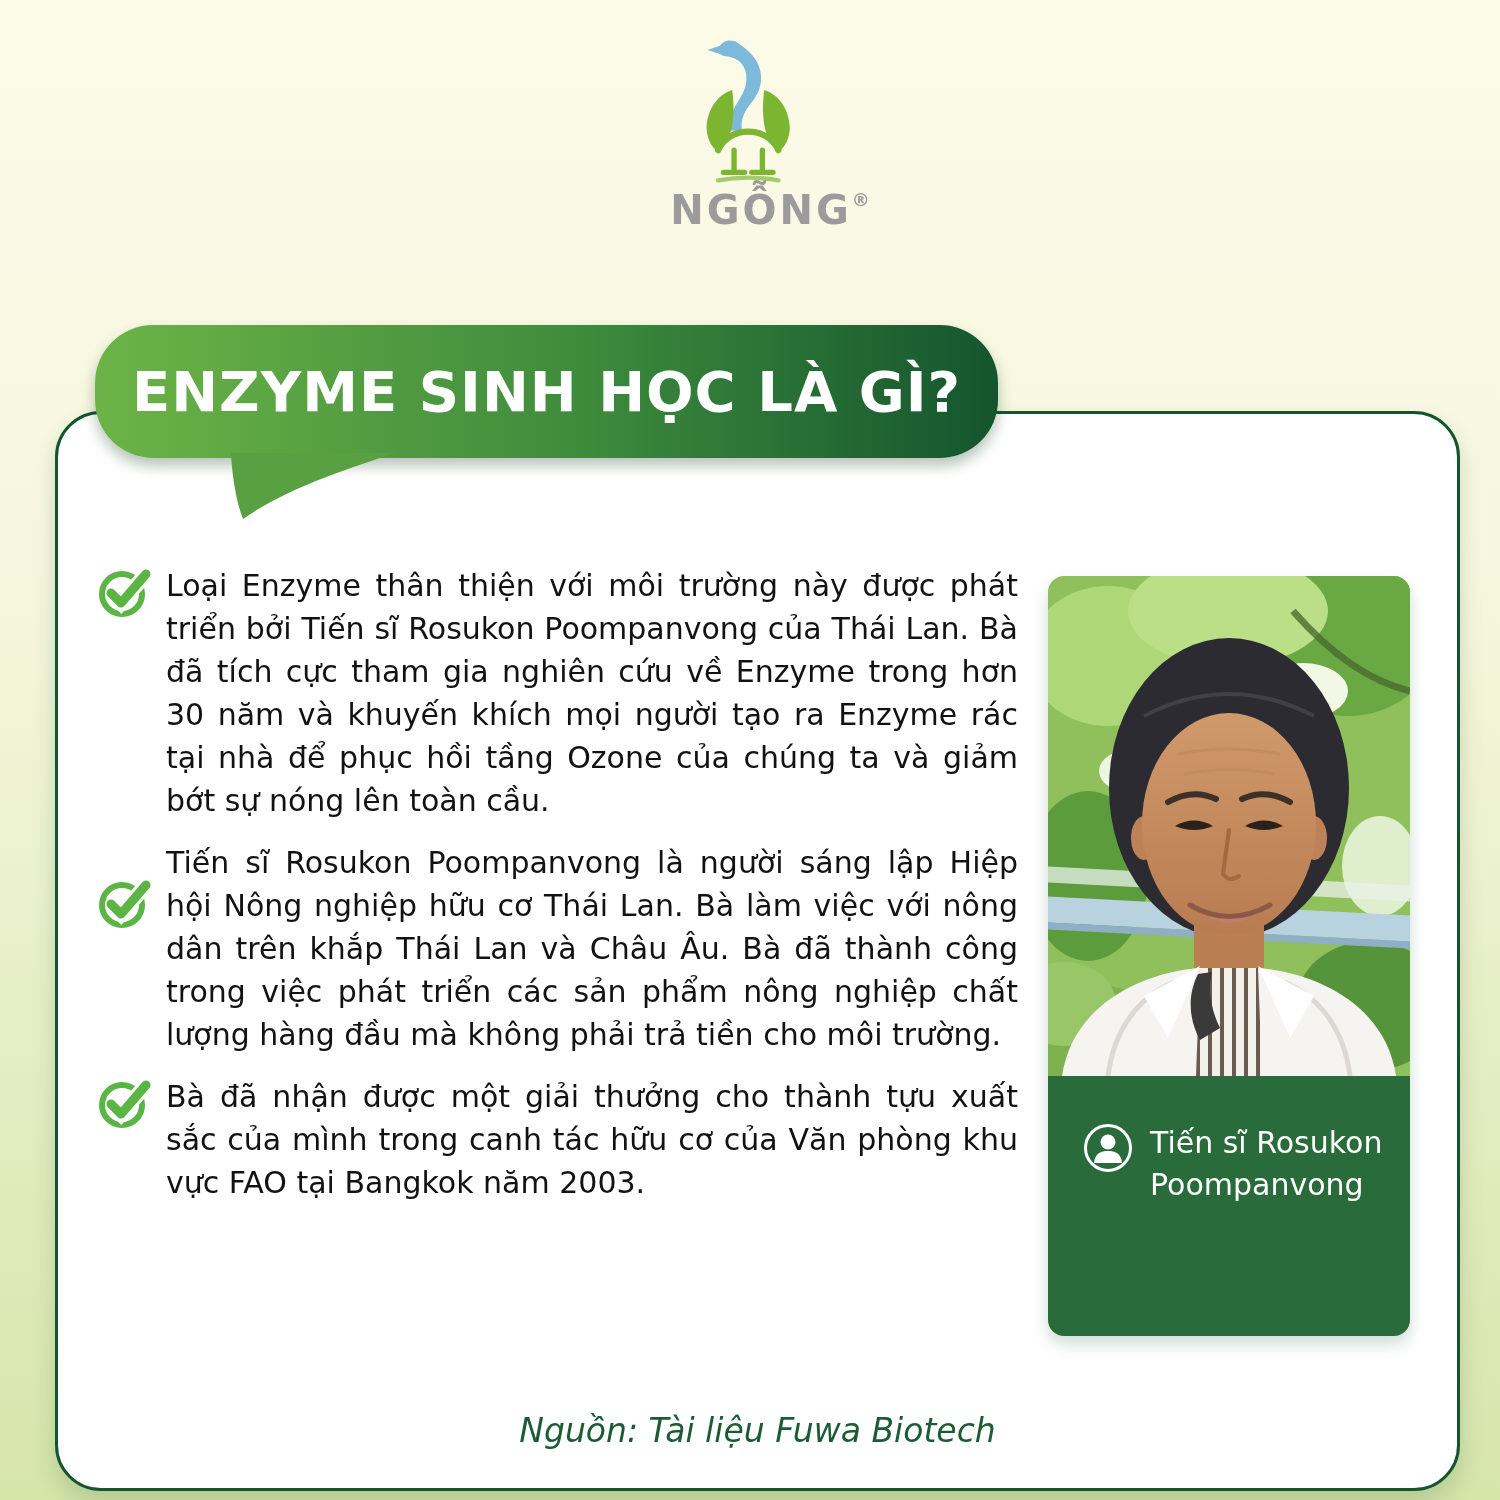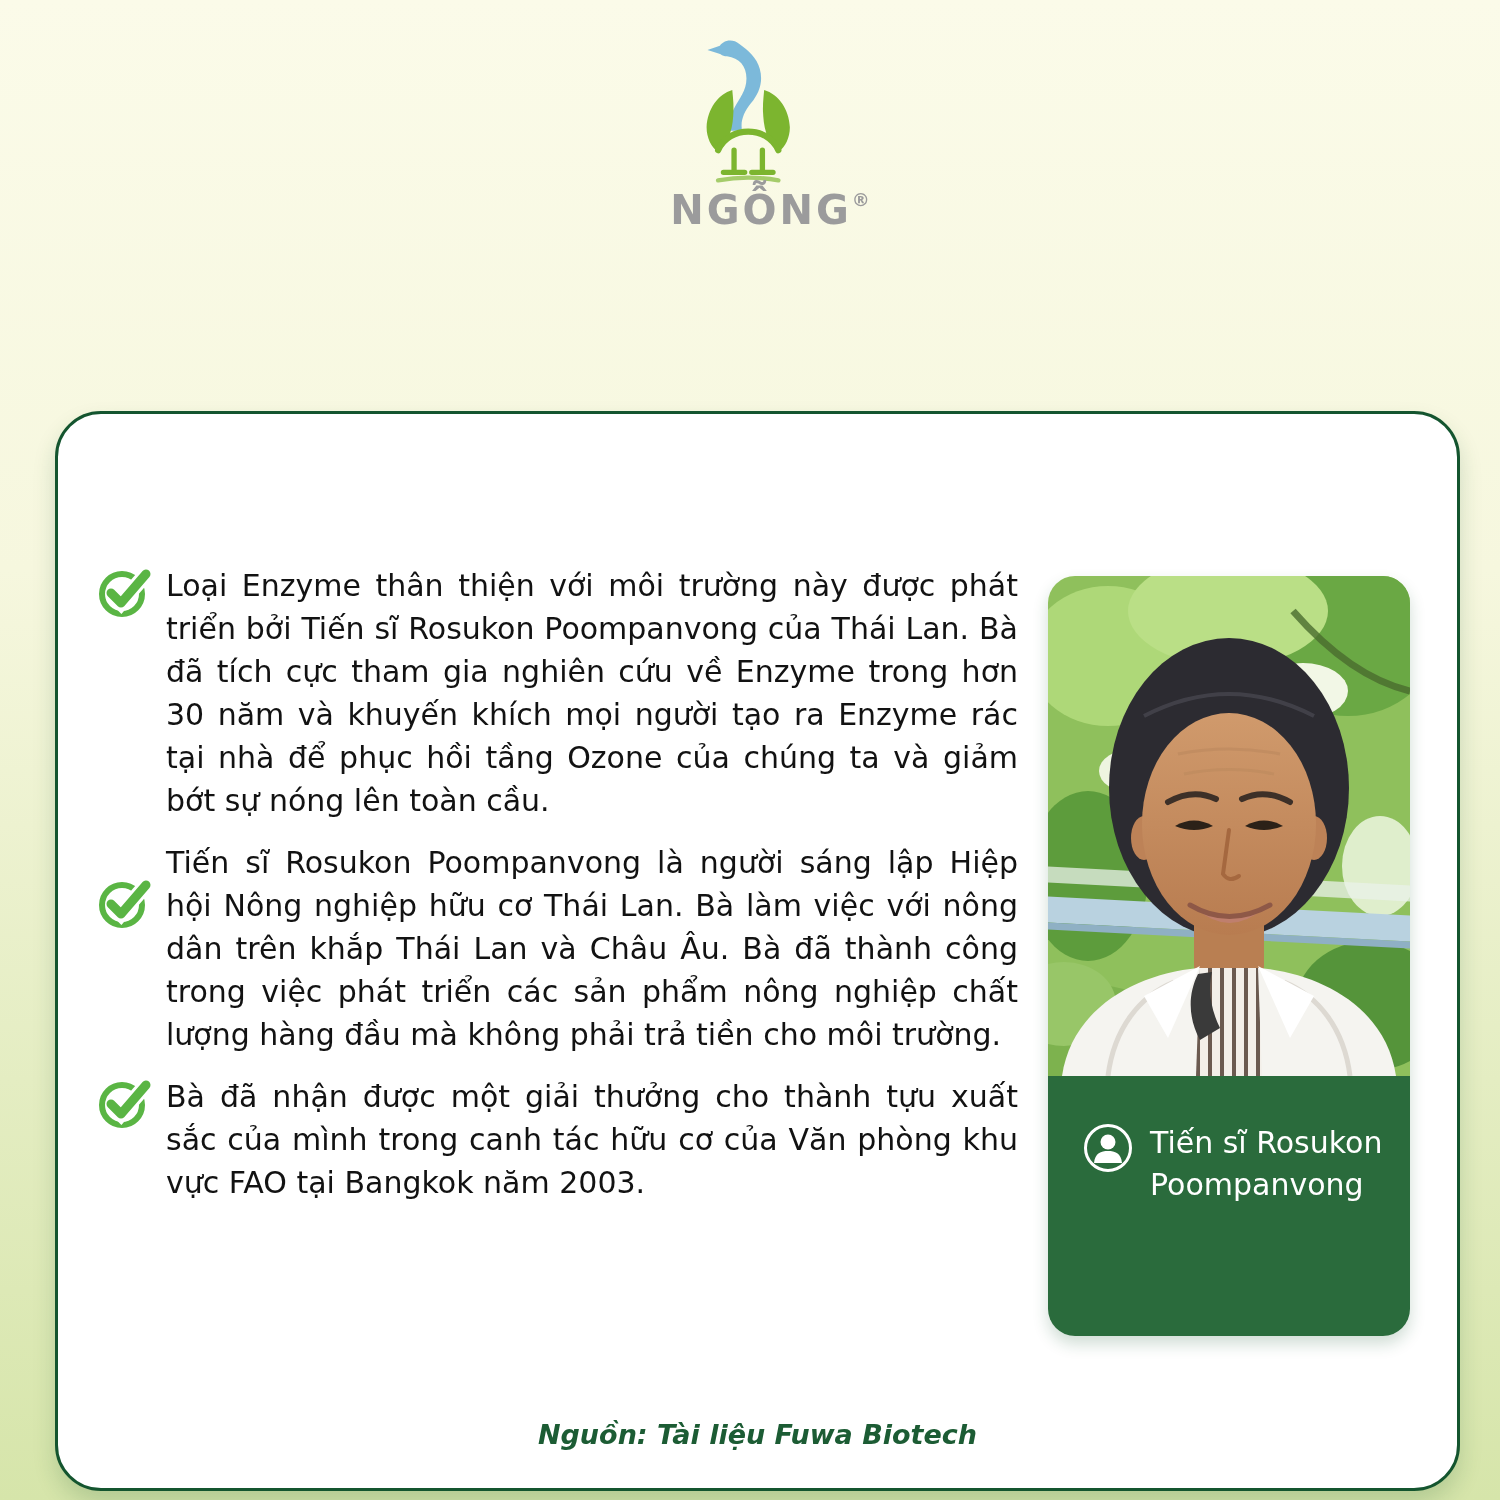--- a/index.html
+++ b/index.html
@@ -45,35 +45,35 @@
   .bullet .check{flex:0 0 56px;margin-top:2px;}
   .bullet.offset .check{margin-top:36px;}
   .bullet p{
     margin:0;width:860px;font-size:30px;line-height:43px;color:#121212;
     text-align:justify;
   }
 
   
   .profile{
     position:absolute;left:990px;top:162px;width:362px;height:760px;
-    border-radius:27px;overflow:hidden;display:flex;flex-direction:column;
+    border-radius:16px;overflow:hidden;display:flex;flex-direction:column;
     box-shadow:0 8px 16px rgba(20,85,47,.20);
   }
   .photo{height:500px;flex:0 0 500px;}
   .photo svg{display:block;}
   .meta{flex:1;background:#2a6b3c;padding:46px 20px 0 34px;color:#ffffff;}
   .meta .row{display:flex;align-items:flex-start;gap:16px;margin-bottom:16px;}
   .meta .icon{flex:0 0 52px;margin-top:0px;}
   .meta .label{font-size:30px;line-height:42px;font-weight:500;}
   .row-name .label{width:252px;}
 
   
   .source{
     position:absolute;left:0;bottom:38px;width:100%;text-align:center;
-    font-size:27px;font-style:italic;font-weight:700;color:#1c5c34;
+    font-size:33px;font-style:italic;font-weight:400;color:#1c5c34;
   }
 </style>
 </head>
 <body>
 
 <div class="canvas">
 
   <header class="logo">
     <span>
       <svg width="124" height="150" viewBox="0 0 140 168">
@@ -89,20 +89,26 @@
         <path d="M34,126 C46,98 90,98 102,126" stroke="#7cb52f" stroke-width="7" fill="none" stroke-linecap="round"></path>
 
         <path d="M52,126 L52,150 M84,126 L84,150" stroke="#7cb52f" stroke-width="6" stroke-linecap="round"></path>
         <path d="M40,151 L64,151 M72,151 L96,151" stroke="#7cb52f" stroke-width="6" stroke-linecap="round"></path>
         <path d="M34,160 Q68,154 102,160" stroke="#a5cc6b" stroke-width="5" fill="none" stroke-linecap="round"></path>
       </svg>
     </span>
     <div class="wordmark"><span>NGỖNG</span><sup>®</sup></div>
   </header>
 
+  <div class="bubble">
+    <h1>ENZYME SINH HỌC LÀ GÌ?</h1>
+    <svg class="tail" width="170" height="68" viewBox="0 0 170 68">
+      <path d="M4,0 L168,0 C120,16 58,36 16,66 C9,48 5,22 4,0 Z" fill="#58a041"></path>
+    </svg>
+  </div>
 
   <main class="card">
 
     <section class="bullets">
 
       <div class="bullet">
         <span class="check">
           <svg width="56" height="52" viewBox="0 0 56 52">
             <circle cx="24" cy="28" r="20" stroke="#5ab544" stroke-width="6" fill="none"></circle>
             <path d="M13,27 L23,37 L48,8" stroke="#ffffff" stroke-width="15" fill="none"></path>

